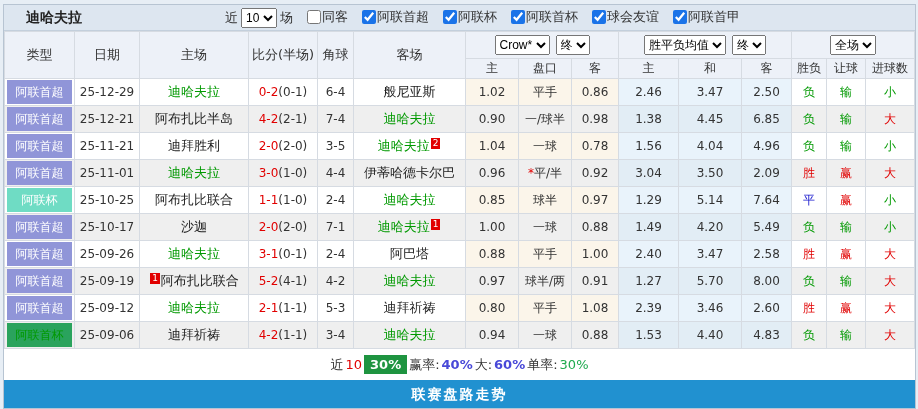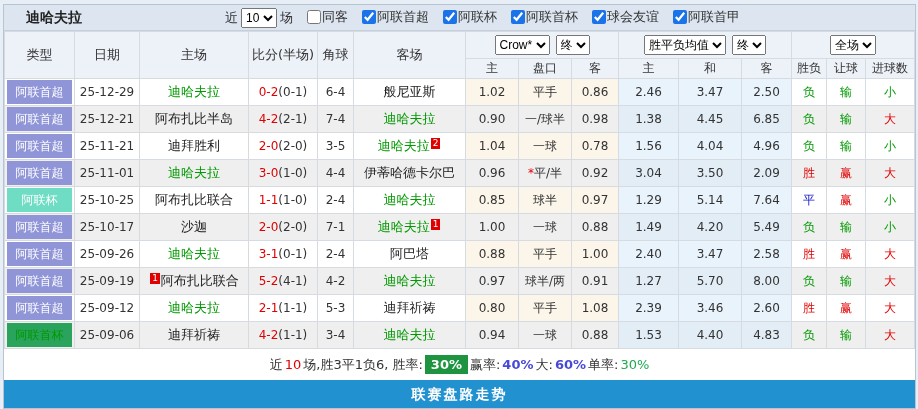--- a/index.html
+++ b/index.html
@@ -328,21 +328,20 @@
           <td class="green">负</td>
           <td class="green">输</td>
           <td class="red">大</td>
         </tr>
       </tbody>
   </table>
 
   <div class="summary" id="summary">
       <span class="seg-dark">近</span>
       <span class="seg-red">10</span>
-      <span class="seg-dark">场,胜3平1负6, 胜率:</span>
       <span class="seg-badge-green">30%</span>
       <span class="seg-dark">赢率:</span>
       <span class="seg-blue">40%</span>
       <span class="seg-dark"> 大:</span>
       <span class="seg-blue">60%</span>
       <span class="seg-dark"> 单率:</span>
       <span class="seg-green">30%</span>
     </div>
 
   <div class="footer">联赛盘路走势</div>

